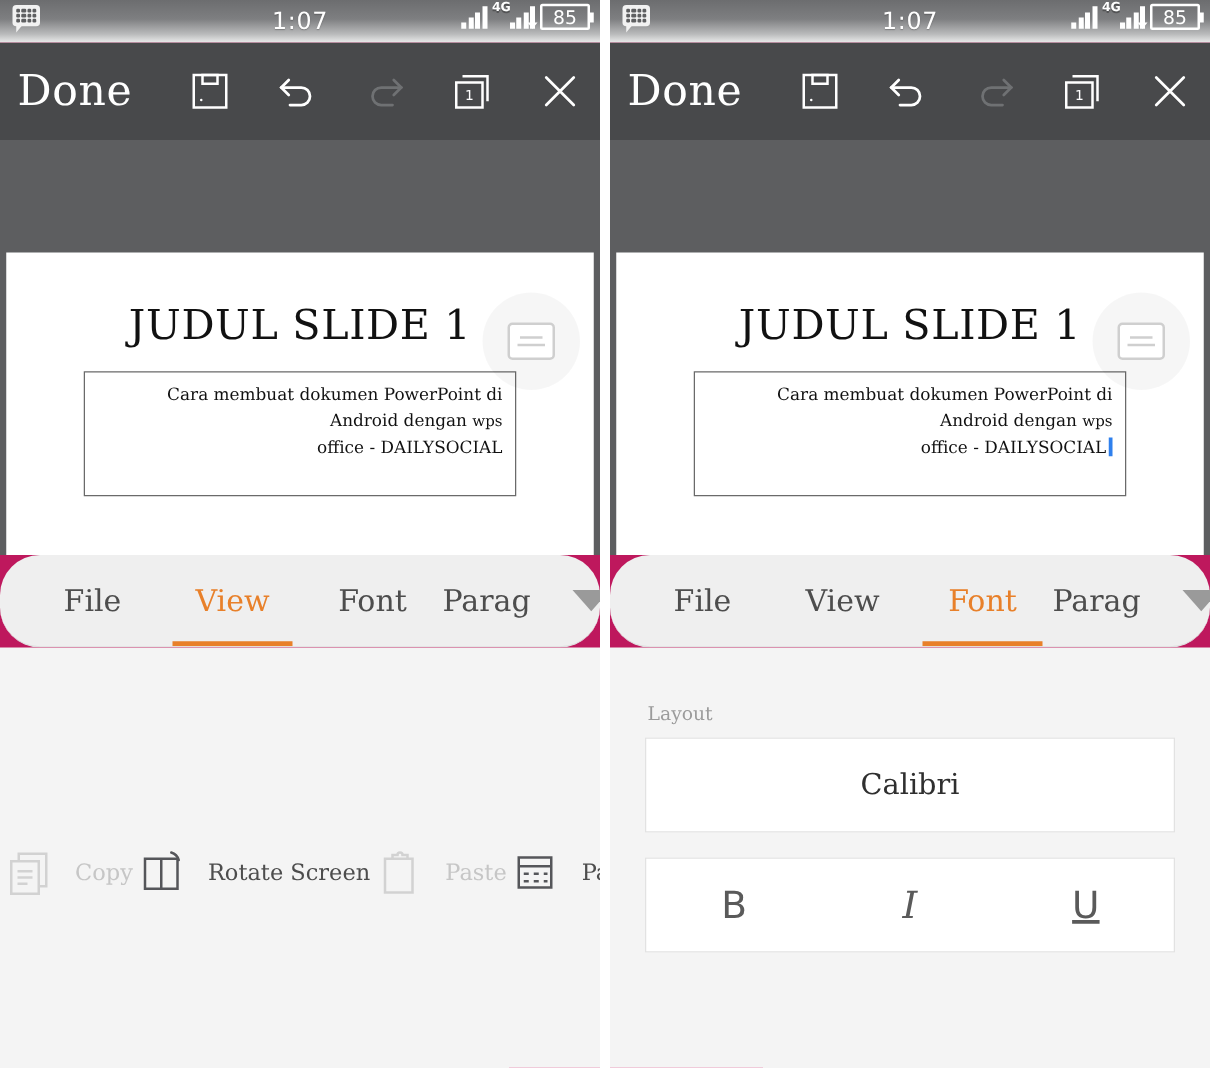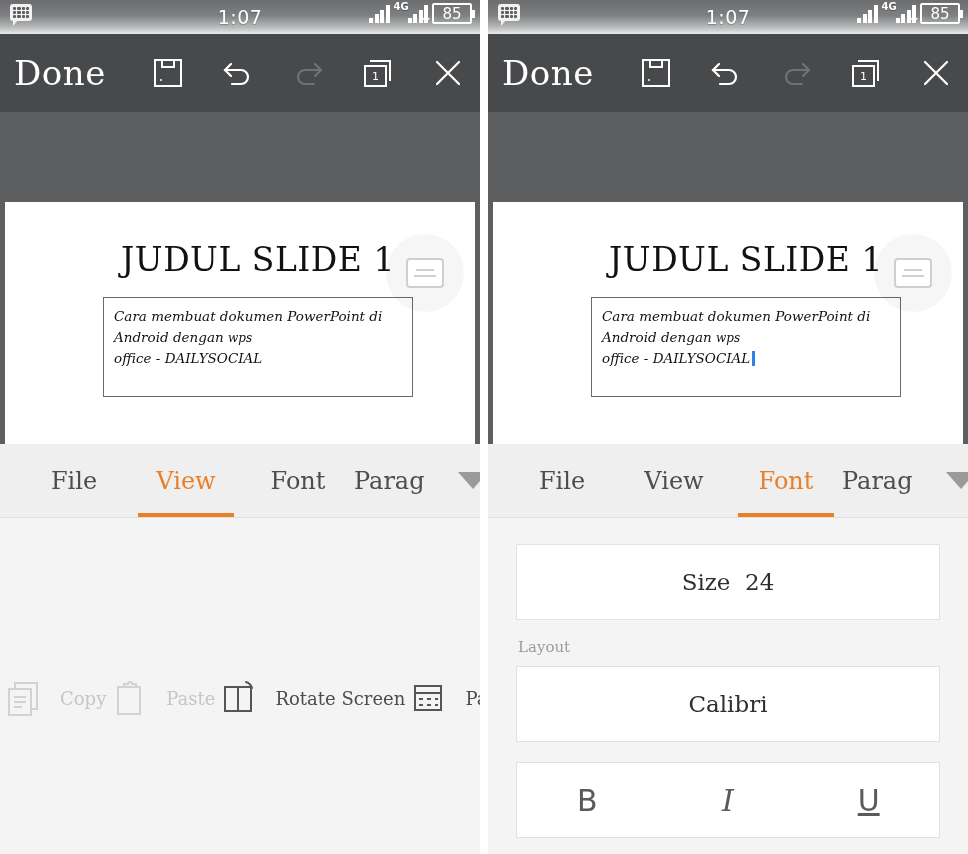--- a/index.html
+++ b/index.html
@@ -72,31 +72,31 @@
     font-family: "DejaVu Serif", serif;
   }
   .tb-icons { display: flex; align-items: center; gap: 34px; margin-left: 18px; }
   .tb-icon { width: 36px; height: 36px; display: flex; align-items: center; justify-content: center; }
   .tb-icon svg { display: block; }
 
   
   .canvas { position: relative; height: 332px; background: #5d5e60; }
   .slide {
     position: absolute; left: 5px; right: 5px; top: 90px; bottom: 0;
-    background: #ffffff; overflow: hidden; padding-left: 36px;
+    background: #ffffff; overflow: hidden;
   }
   .slide-title {
     text-align: center; font-size: 33px; color: #111111;
     margin-top: 38px; letter-spacing: .5px; white-space: nowrap;
     font-family: "DejaVu Serif", serif;
   }
   .slide-body {
     position: relative; margin: 18px 62px 0 62px; border: 1px solid #6a6a6a;
-    min-height: 100px; padding: 8px 10px 0 10px; text-align: left;
-    font-size: 13.5px; color: #111111; line-height: 1.55; font-style: italic;
+    min-height: 100px; padding: 8px 10px 0 10px; text-align: right;
+    font-size: 13.5px; color: #111111; line-height: 1.55;
   }
   .slide-body .small { font-size: 12px; }
   .caret {
     display: inline-block; width: 3px; height: 15px; background: #2f80ed;
     vertical-align: -3px; margin-left: 2px;
   }
   .comment-bubble {
     position: absolute; right: 16px; top: 122px;
     width: 78px; height: 78px; border-radius: 50%; background: rgba(0,0,0,0.035);
     display: flex; align-items: center; justify-content: center;
@@ -106,21 +106,21 @@
     background: #ffffff; display: flex; flex-direction: column;
     align-items: center; justify-content: center; gap: 4px;
   }
   .comment-card i { display: block; height: 2px; background: #cfcfcf; }
   .comment-card i:nth-child(1) { width: 18px; }
   .comment-card i:nth-child(2) { width: 22px; }
 
   
   .tabbar {
     height: 74px; background: #efefef; border-bottom: 1px solid #e0e0e0;
-    display: flex; align-items: stretch; padding-left: 18px;
+    display: flex; align-items: stretch; padding-left: 18px; border-radius: 32px;
   }
   .tab {
     position: relative; flex: 0 0 auto; min-width: 112px;
     display: flex; align-items: center; justify-content: center;
     font-size: 24px; color: #4d4d4d; font-family: "DejaVu Serif", serif;
     overflow: hidden; white-space: nowrap;
   }
   .tab.active { color: #e8802a; }
   .tab.active:after {
     content: ""; position: absolute; left: 8px; right: 8px; bottom: 0;
@@ -286,38 +286,38 @@
       <div class="tool-item disabled">
         <div class="tool-icon">
           <svg width="40" height="40" viewBox="0 0 40 40" fill="none" stroke="#d2d2d2" stroke-width="2">
             <rect x="12" y="5" width="22" height="26"></rect>
               <rect x="6" y="11" width="22" height="26" fill="#f4f4f4"></rect>
             <path d="M11 19 H23 M11 24 H23 M11 29 H19"></path>
           </svg>
         </div>
         <div class="tool-label">Copy</div>
       </div>
-      <div class="tool-item disabled">
-        <div class="tool-icon">
-          <svg width="40" height="40" viewBox="0 0 40 40" fill="none" stroke="#d2d2d2" stroke-width="2">
-            <path d="M9 9 H31 V36 H9 Z"></path>
-              <path d="M15 9 V6 h4 a2 2 0 0 1 4 0 h4 v3"></path>
-          </svg>
-        </div>
-        <div class="tool-label">Paste</div>
-      </div>
       <div class="tool-item">
         <div class="tool-icon">
           <svg width="40" height="40" viewBox="0 0 40 40" fill="none" stroke="#55565a" stroke-width="2">
             <rect x="7" y="9" width="26" height="24"></rect>
               <path d="M20 9 V33"></path>
             <path d="M28 4 a9 9 0 0 1 6 6" stroke-linecap="round"></path>
           </svg>
         </div>
         <div class="tool-label">Rotate Screen</div>
+      </div>
+      <div class="tool-item disabled">
+        <div class="tool-icon">
+          <svg width="40" height="40" viewBox="0 0 40 40" fill="none" stroke="#d2d2d2" stroke-width="2">
+            <path d="M9 9 H31 V36 H9 Z"></path>
+              <path d="M15 9 V6 h4 a2 2 0 0 1 4 0 h4 v3"></path>
+          </svg>
+        </div>
+        <div class="tool-label">Paste</div>
       </div>
       <div class="tool-item">
         <div class="tool-icon">
           <svg width="40" height="40" viewBox="0 0 40 40" fill="none" stroke="#55565a" stroke-width="2">
             <rect x="7" y="8" width="26" height="24"></rect>
               <path d="M7 15 H33"></path>
             <path d="M11 21 h4 M19 21 h4 M27 21 h3 M11 27 h4 M19 27 h4 M27 27 h3" stroke-width="2"></path>
           </svg>
         </div>
         <div class="tool-label">Parag</div>
@@ -427,23 +427,20 @@
       <div class="tab">File</div>
       <div class="tab">View</div>
       <div class="tab active">Font</div>
       <div class="tab truncated">Parag</div>
       <div class="tab-more">
           <span class="caret-down"></span>
         </div>
     </div>
 
     <div class="font-panel">
-      <div class="field-box">
-        <span>Size</span>&nbsp;&nbsp;<span>24</span>
-      </div>
       <div class="field-label">Layout</div>
       <div class="field-box">
         <span>Calibri</span>
       </div>
       <div class="biu-box">
         <div class="biu-btn" style="font-weight:normal">B</div>
         <div class="biu-btn italic">I</div>
         <div class="biu-btn underline">U</div>
       </div>
     </div>

